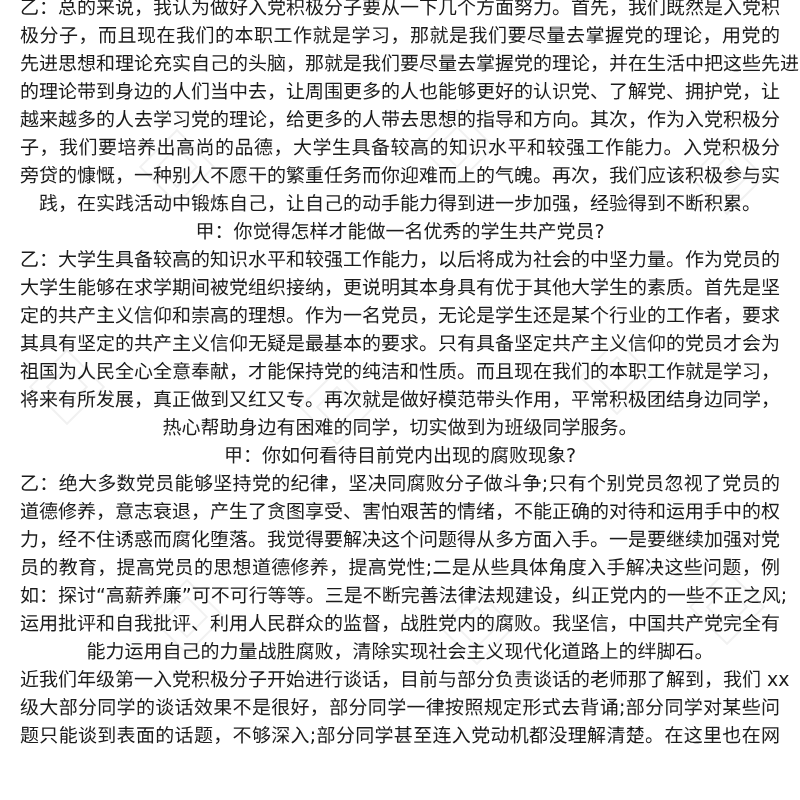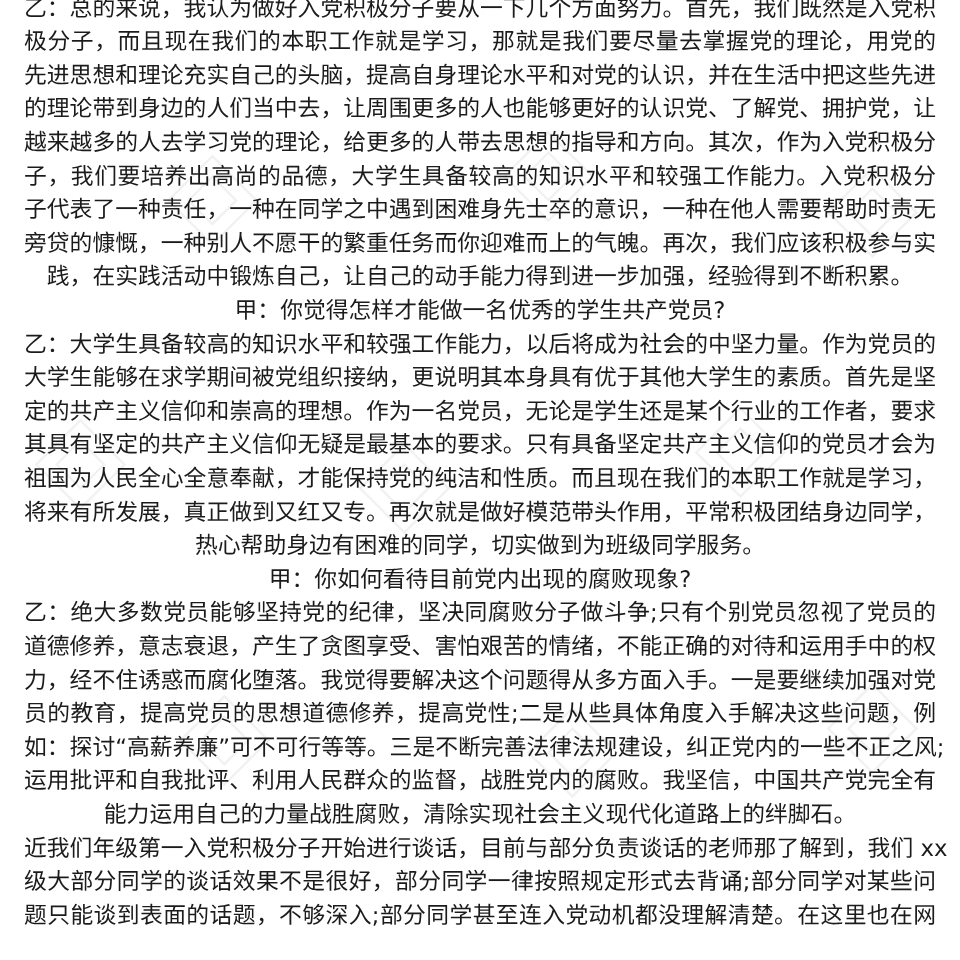--- a/index.html
+++ b/index.html
@@ -76,25 +76,24 @@
     <div class="wm" style="left: 310px; top: 380px; color: rgb(231, 231, 231);"></div>
     <div class="wm" style="left: 590px; top: 350px; color: rgb(231, 231, 231);"></div>
     <div class="wm" style="left: 160px; top: 590px; color: rgb(231, 231, 231);"></div>
     <div class="wm" style="left: 450px; top: 600px; color: rgb(231, 231, 231);"></div>
     <div class="wm" style="left: 700px; top: 580px; color: rgb(231, 231, 231);"></div>
   </div>
 
   <div id="doc-text" style="color: rgb(27, 27, 27);">
       <div class="line just">乙：总的来说，我认为做好入党积极分子要从一下几个方面努力。首先，我们既然是入党积</div>
       <div class="line just">极分子，而且现在我们的本职工作就是学习，那就是我们要尽量去掌握党的理论，用党的</div>
-      <div class="line just">先进思想和理论充实自己的头脑，提高自身理论水平和对党的认识，并在生活中把这些先进</div>
+      <div class="line just">先进思想和理论充实自己的头脑，那就是我们要尽量去掌握党的理论，并在生活中把这些先进</div>
       <div class="line just">的理论带到身边的人们当中去，让周围更多的人也能够更好的认识党、了解党、拥护党，让</div>
       <div class="line just">越来越多的人去学习党的理论，给更多的人带去思想的指导和方向。其次，作为入党积极分</div>
       <div class="line just">子，我们要培养出高尚的品德，大学生具备较高的知识水平和较强工作能力。入党积极分</div>
-      <div class="line just">子代表了一种责任，一种在同学之中遇到困难身先士卒的意识，一种在他人需要帮助时责无</div>
       <div class="line just">旁贷的慷慨，一种别人不愿干的繁重任务而你迎难而上的气魄。再次，我们应该积极参与实</div>
       <div class="line left">践，在实践活动中锻炼自己，让自己的动手能力得到进一步加强，经验得到不断积累。</div>
       <div class="line left">甲：你觉得怎样才能做一名优秀的学生共产党员?</div>
       <div class="line just">乙：大学生具备较高的知识水平和较强工作能力，以后将成为社会的中坚力量。作为党员的</div>
       <div class="line just">大学生能够在求学期间被党组织接纳，更说明其本身具有优于其他大学生的素质。首先是坚</div>
       <div class="line just">定的共产主义信仰和崇高的理想。作为一名党员，无论是学生还是某个行业的工作者，要求</div>
       <div class="line just">其具有坚定的共产主义信仰无疑是最基本的要求。只有具备坚定共产主义信仰的党员才会为</div>
       <div class="line just">祖国为人民全心全意奉献，才能保持党的纯洁和性质。而且现在我们的本职工作就是学习，</div>
       <div class="line just">将来有所发展，真正做到又红又专。再次就是做好模范带头作用，平常积极团结身边同学，</div>
       <div class="line left">热心帮助身边有困难的同学，切实做到为班级同学服务。</div>

